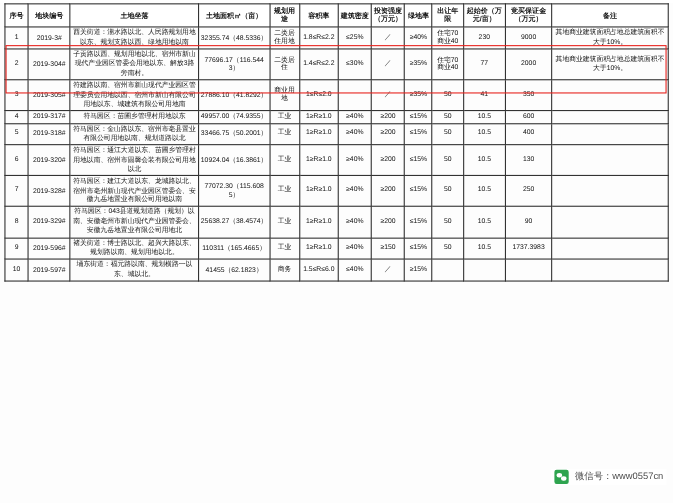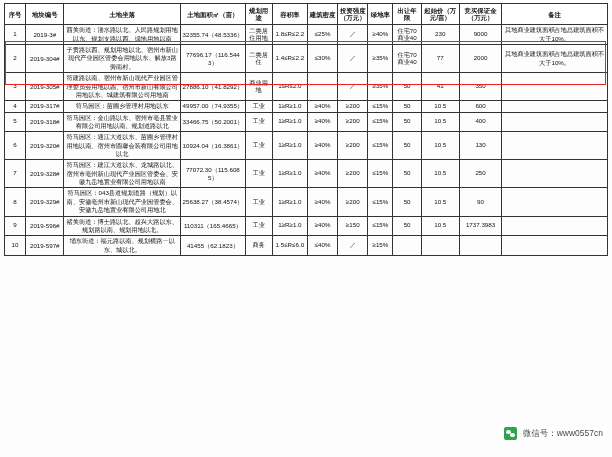--- a/index.html
+++ b/index.html
@@ -61,21 +61,20 @@
     border:1.6px solid #e8241f;
     box-sizing:border-box;
     pointer-events:none;
   }
   
   #watermark{
     position:absolute;
     right:6px;
     bottom:19px;
     display:flex;
-    align-items:center;
     gap:6px;
     font-size:8.5px;
     color:#4a4a4a;
     background:rgba(255,255,255,0.82);
     padding:1px 3px;
   }
   #watermark .wm-icon{
     width:13px;height:13px;
     border-radius:2px;
     background:#2ea44f;

